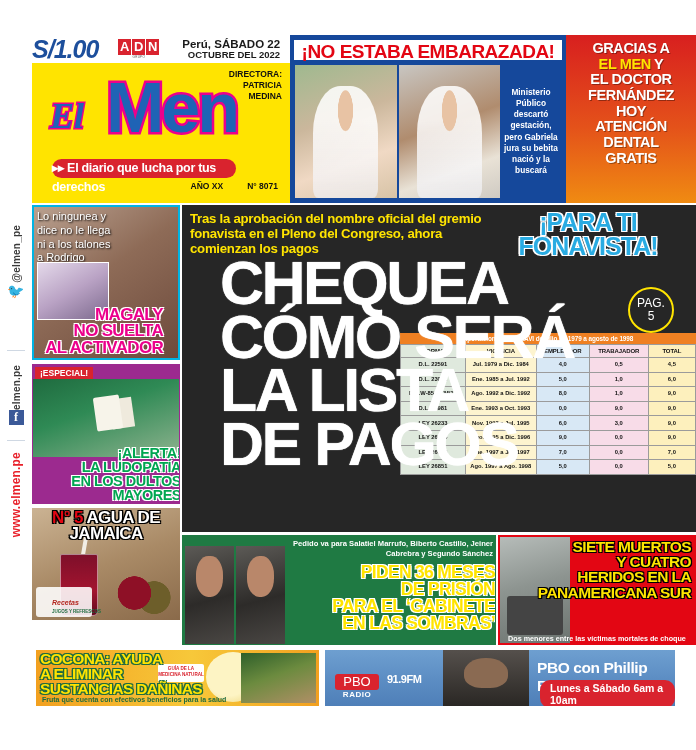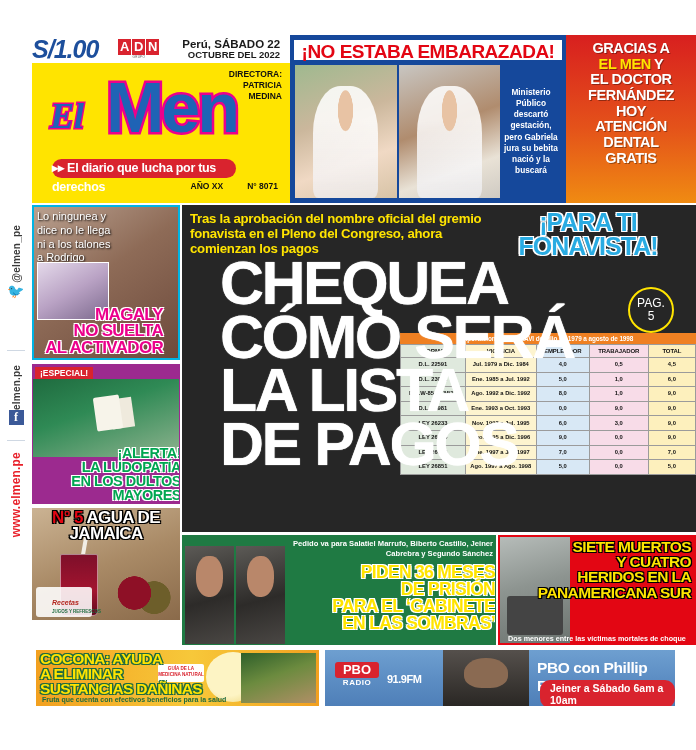--- a/index.html
+++ b/index.html
@@ -214,22 +214,22 @@
                   color:#d9232e; text-align:center; line-height:1.25; padding-top:2px; }
   .cocona-fruit { position:absolute; left:170px; top:2px; width:54px; height:50px;
                   border-radius:50%; background:radial-gradient(circle at 42% 40%, #fdf4c4 0 55%, #e8cf6a 100%); }
   .cocona-ph { position:absolute; right:3px; top:3px; width:75px; height:50px;
                background:linear-gradient(160deg,#2e5f2a 0%,#6c8b3f 45%,#b08f66 100%); }
 
   .pbo { position:absolute; left:325px; top:650px; width:350px; height:56px;
          background:linear-gradient(180deg,#6e9fd0 0%,#5d8ec4 50%,#4f7fb8 100%);
          overflow:hidden; }
   .pbo-logo { position:absolute; left:10px; top:12px; width:44px; text-align:center; }
-  .pbo-logo .b1 { background:#d9232e; color:#fff; font-size:13px; font-weight:bold;
-                  border-radius:3px; line-height:16px; }
+  .pbo-logo .b1 { background:#d9232e; color:#fff; font-size:13px; font-weight:normal;
+                  border-radius:3px; line-height:16px;margin-top:12px; }
   .pbo-logo .b2 { color:#fff; font-size:8px; font-weight:bold; letter-spacing:.5px; }
   .pbo-freq { position:absolute; left:62px; top:14px; color:#fff; font-size:21px;
               font-weight:bold; letter-spacing:-.5px; }
   .pbo-freq span { font-size:11px; }
   .pbo-ph { position:absolute; left:118px; top:0; width:86px; height:56px;
             background:linear-gradient(180deg,#55504c 0%,#2a2724 100%); }
   .pbo-ph::after { content:""; position:absolute; left:24%; top:14%; width:52%; height:54%;
                    background:#8a6a52; border-radius:48% 48% 40% 40%; }
   .pbo-name { position:absolute; left:212px; top:9px; color:#fff; font-size:15.5px;
               font-weight:bold; letter-spacing:-.4px; }
@@ -486,16 +486,16 @@
   <div class="pbo">
     <div class="pbo-logo">
       <div class="b1">PBO</div>
       <div class="b2">RADIO</div>
     </div>
     <div class="pbo-freq">
       <span>91.9</span><span>FM</span>
     </div>
     <div class="pbo-ph"></div>
     <div class="pbo-name">PBO con Phillip Butters</div>
-    <div class="pbo-time">Jeiner a Sábado 6am a 10am</div>
+    <div class="pbo-time">Lunes a Sábado 6am a 10am</div>
   </div>
 
 </div>
 
 </body></html>

